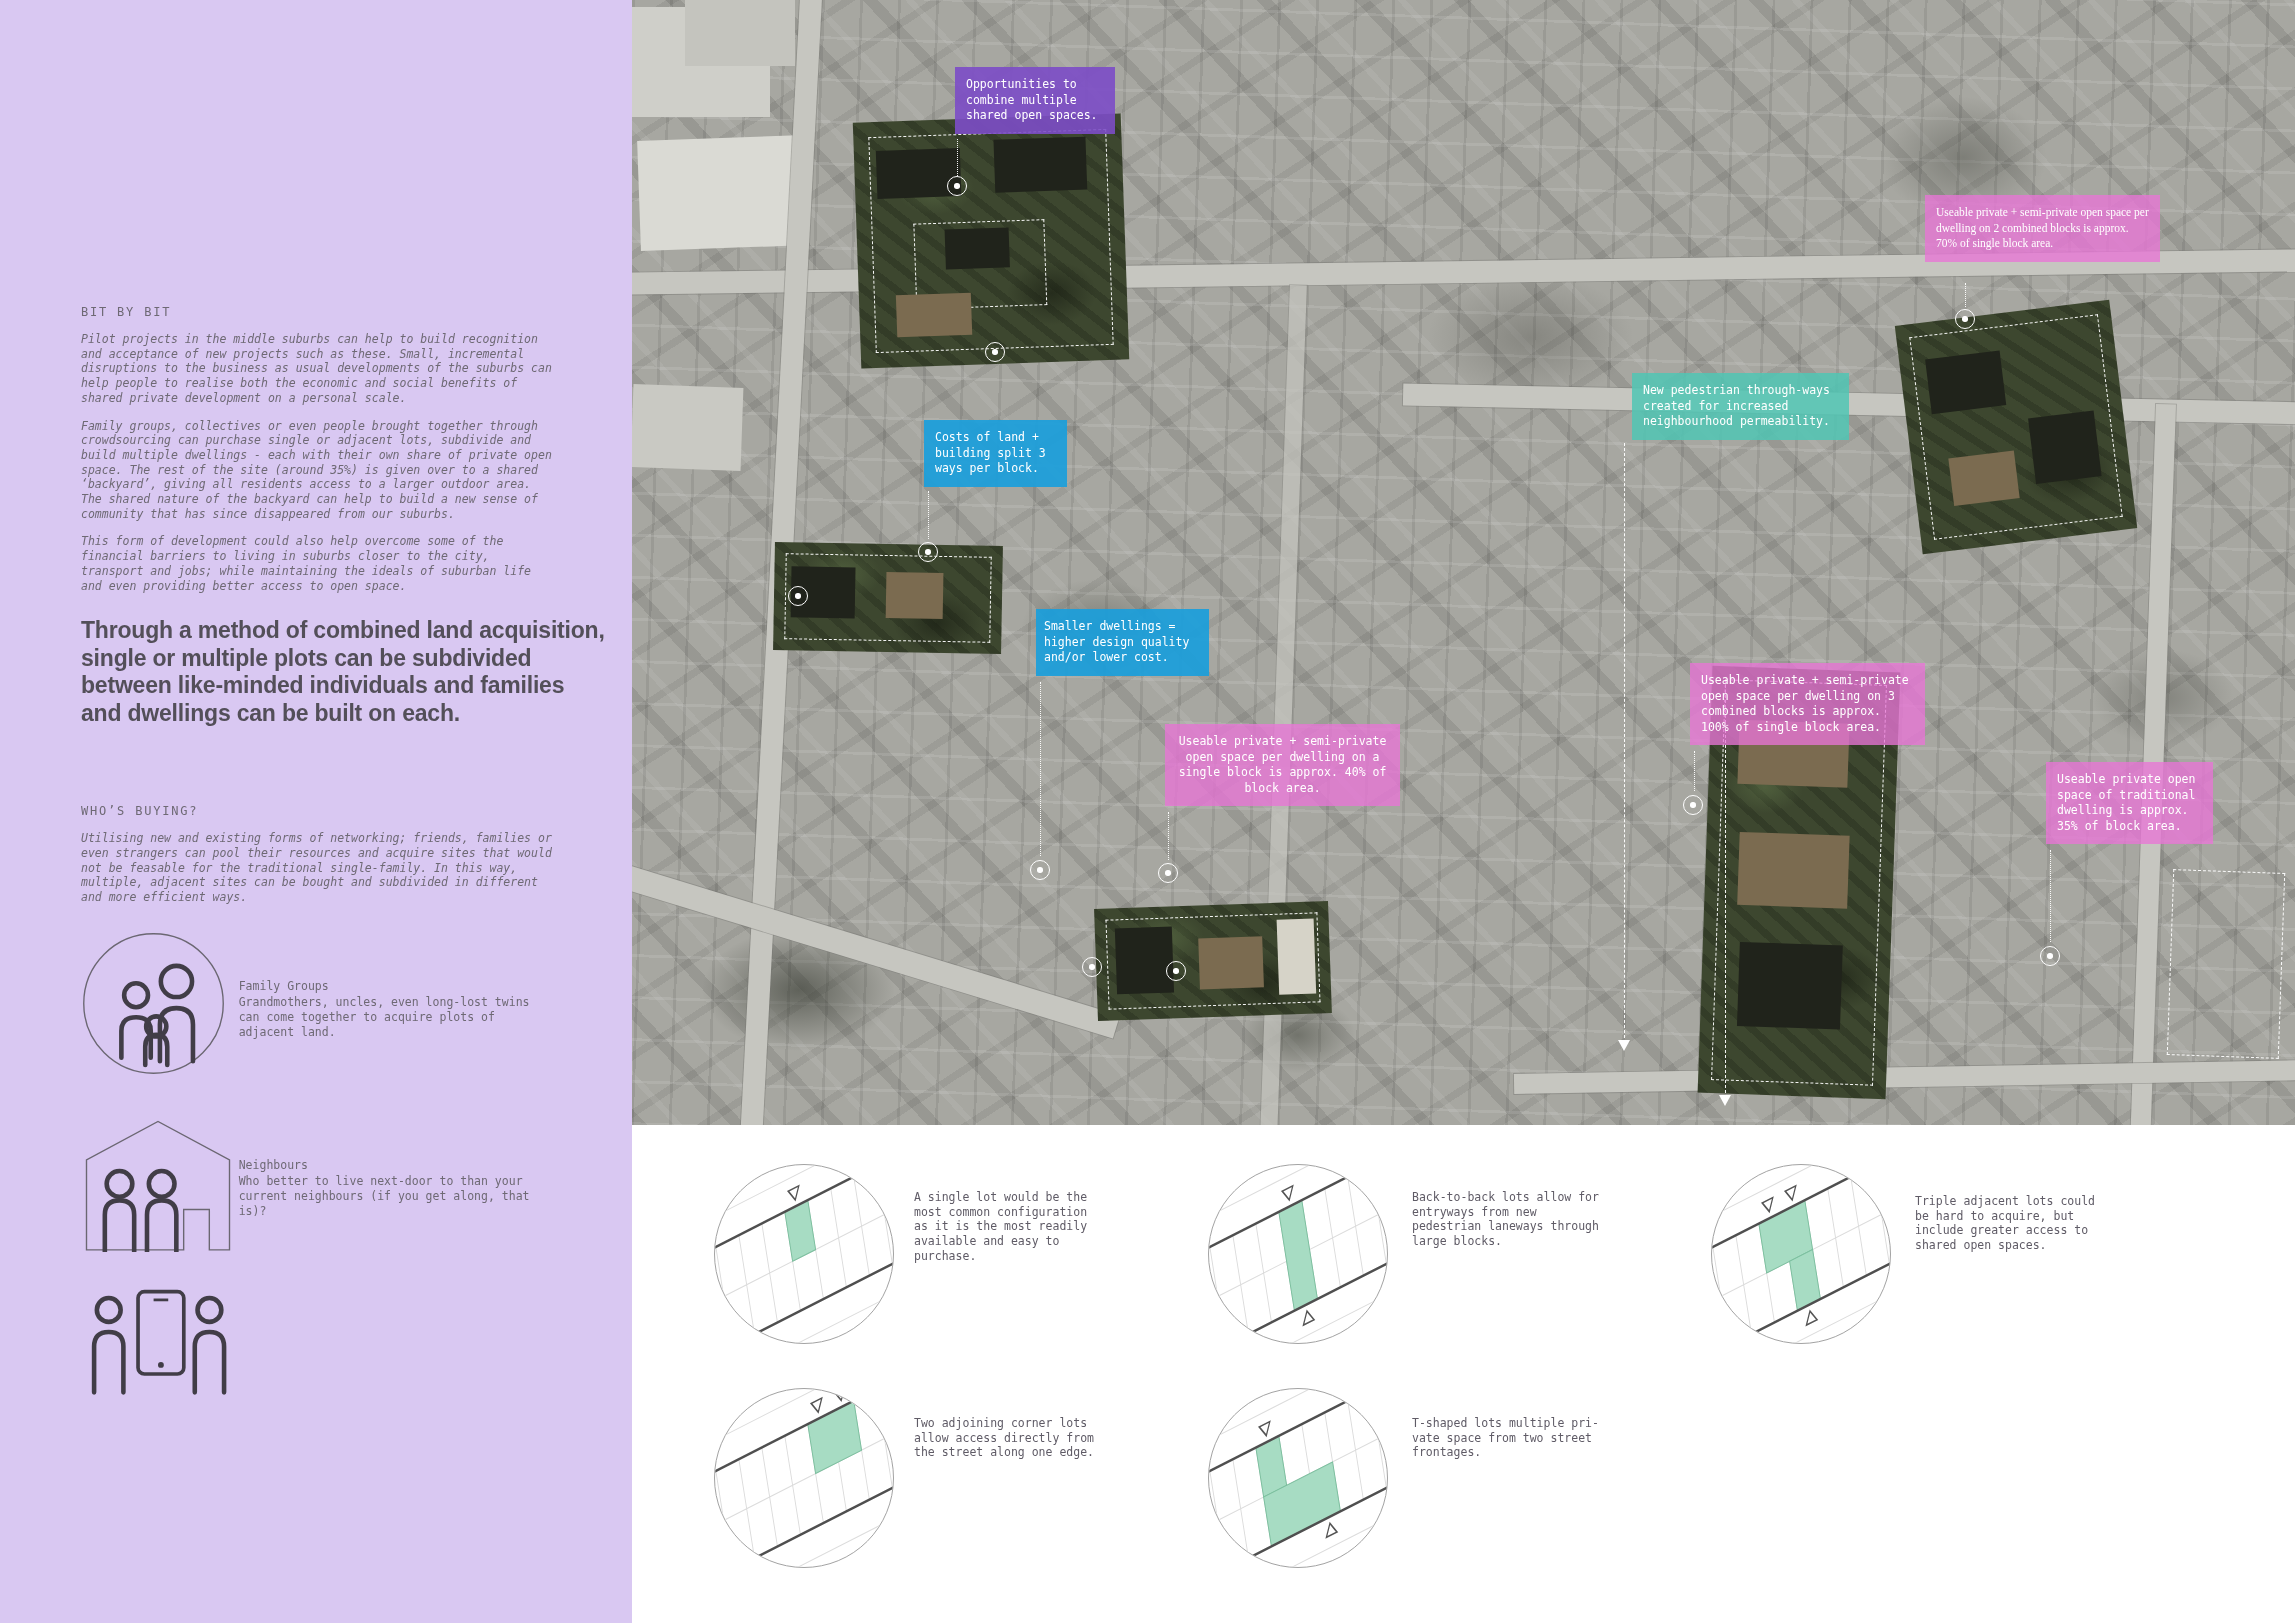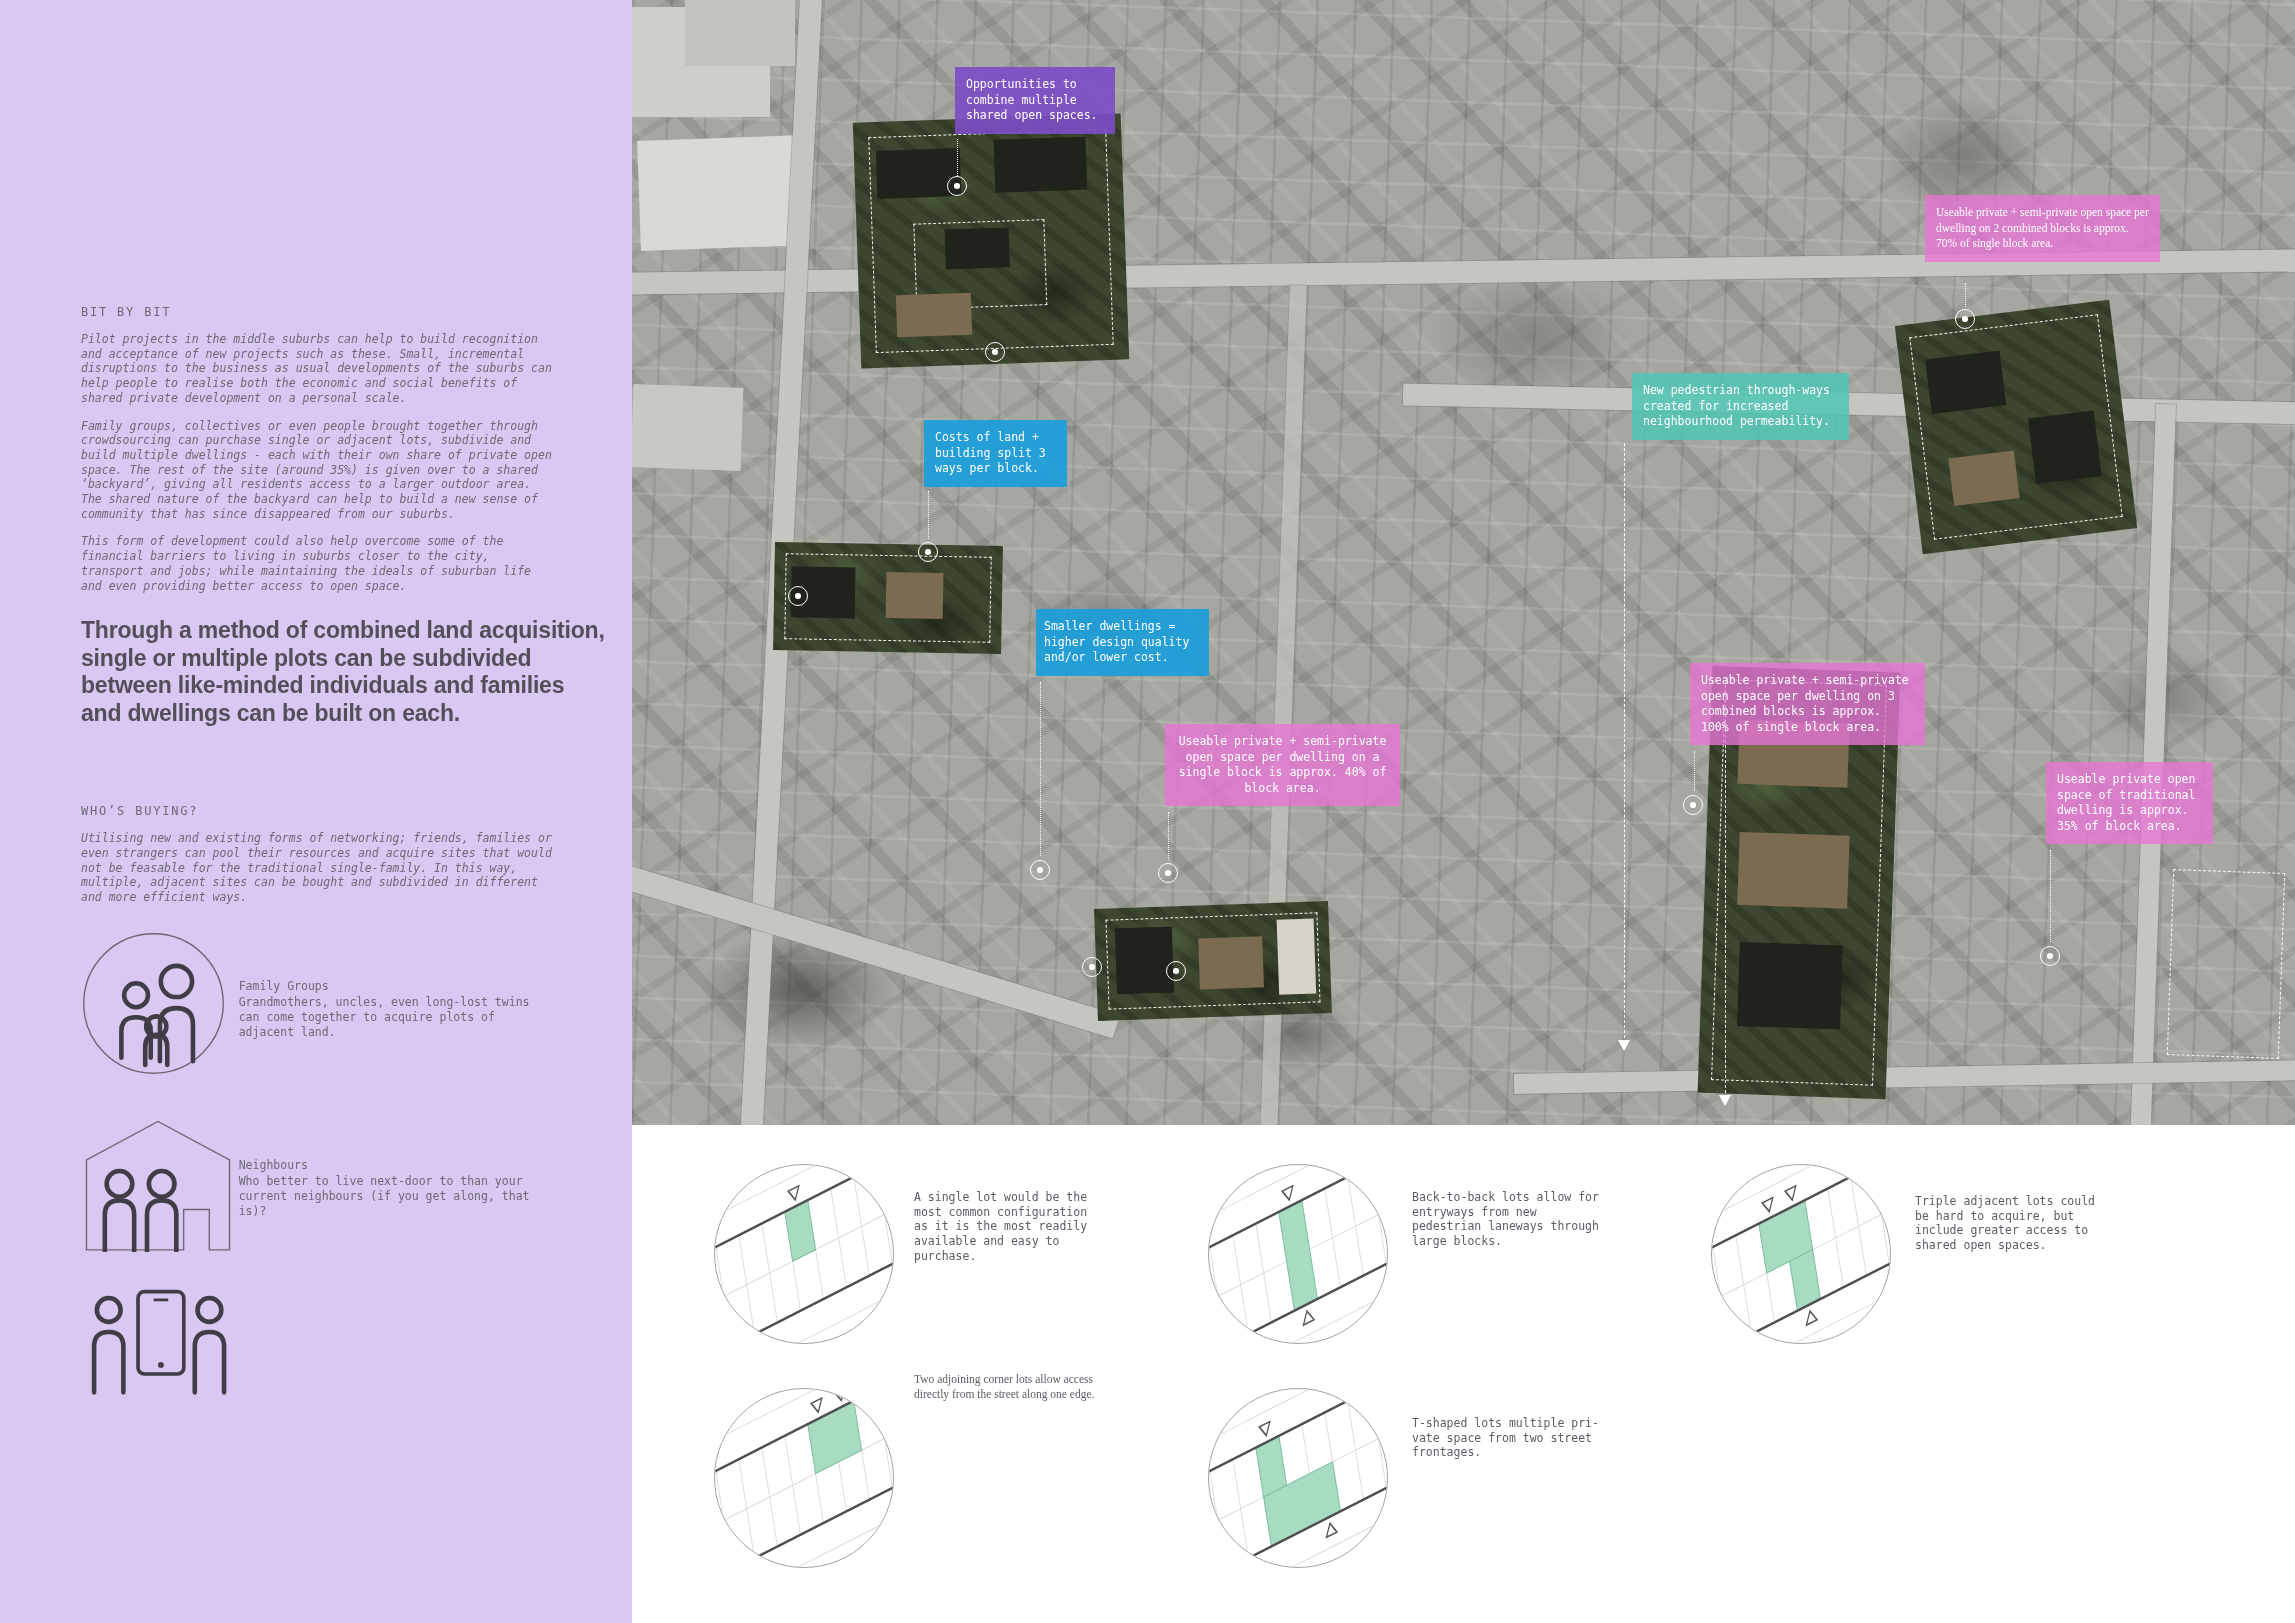--- a/index.html
+++ b/index.html
@@ -292,21 +292,21 @@
         <g stroke="#4f4f4f" stroke-width="2.5" fill="none" stroke-linejoin="round">
           <path d="M-30,50 H226"></path>
             <path d="M-2,50 V-30"></path>
             <path d="M-30,146 H190 Q198,146 198,154 V230"></path>
         </g>
         <path d="M-5,-6 L6,0 L-5,6 Z" transform="translate(123,38) rotate(90)" fill="#fff" stroke="#555" stroke-width="1.5"></path>
         <path d="M-5,-6 L6,0 L-5,6 Z" transform="translate(149,38) rotate(90)" fill="#fff" stroke="#555" stroke-width="1.5"></path>
       </g>
     </svg>
   </div>
-  <div class="diag-text" style="left:914px;top:1372px;width:197px;font-family:Liberation Serif, serif;">Two adjoining corner lots allow access directly from the street along one edge.</div>
+  <div class="diag-text" style="left:914px;top:1416px;width:197px;">Two adjoining corner lots allow access directly from the street along one edge.</div>
 
   <div class="diag-circle" style="left:1208px;top:1388px;">
     <svg width="180" height="180" viewBox="0 0 196 196">
       <g transform="translate(98,98) rotate(-27) skewX(-18) scale(1.08) translate(-98,-98)">
         <g stroke="#dcdcdc" stroke-width="1" fill="none">
           <path d="M6,50 V146 M32,50 V146 M58,50 V146 M84,50 V146 M110,50 V146 M136,50 V146 M162,50 V146 M188,50 V146 M-30,98 H226 M-30,22 H226 M-30,174 H226"></path>
         </g>
         <rect x="58" y="50" width="26" height="48" fill="#a7dcc3" stroke="#7bbf9e" stroke-width="1"></rect>
         <rect x="58" y="98" width="78" height="48" fill="#a7dcc3" stroke="#7bbf9e" stroke-width="1"></rect>
         <g stroke="#4f4f4f" stroke-width="2.5" fill="none" stroke-linejoin="round">

